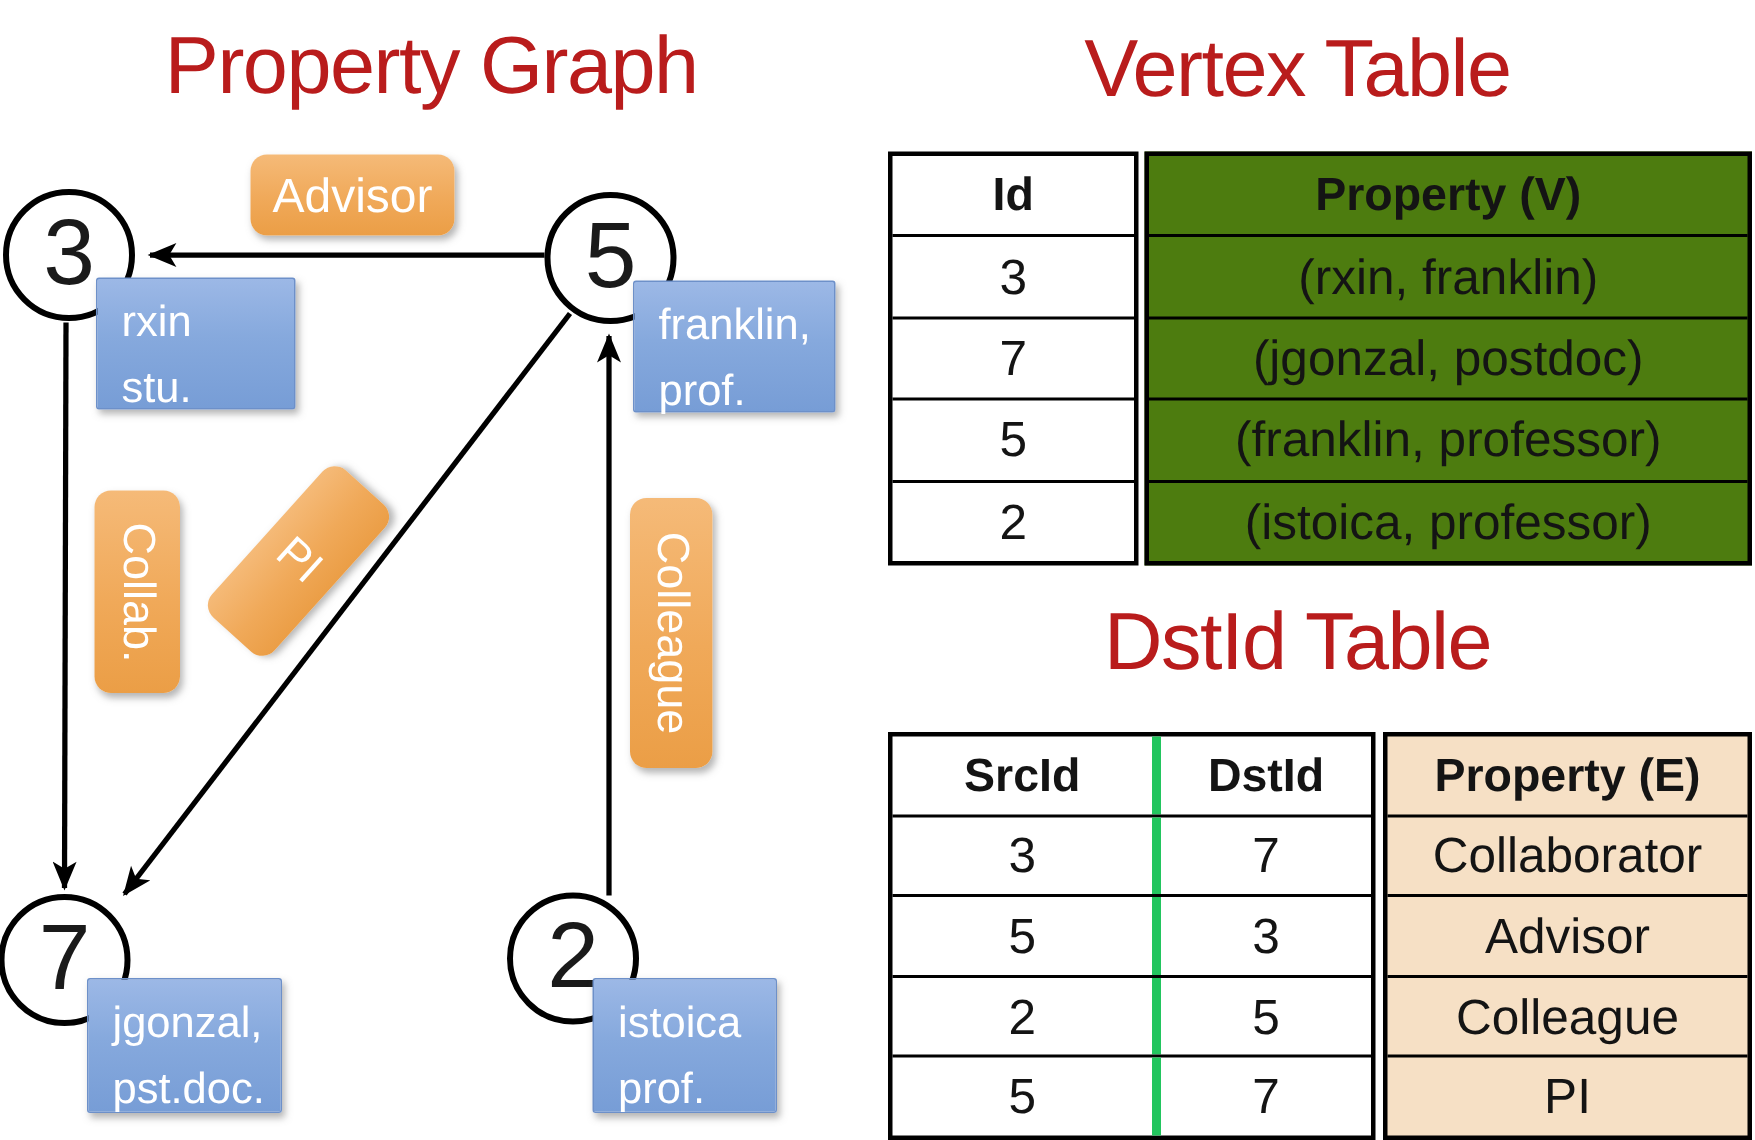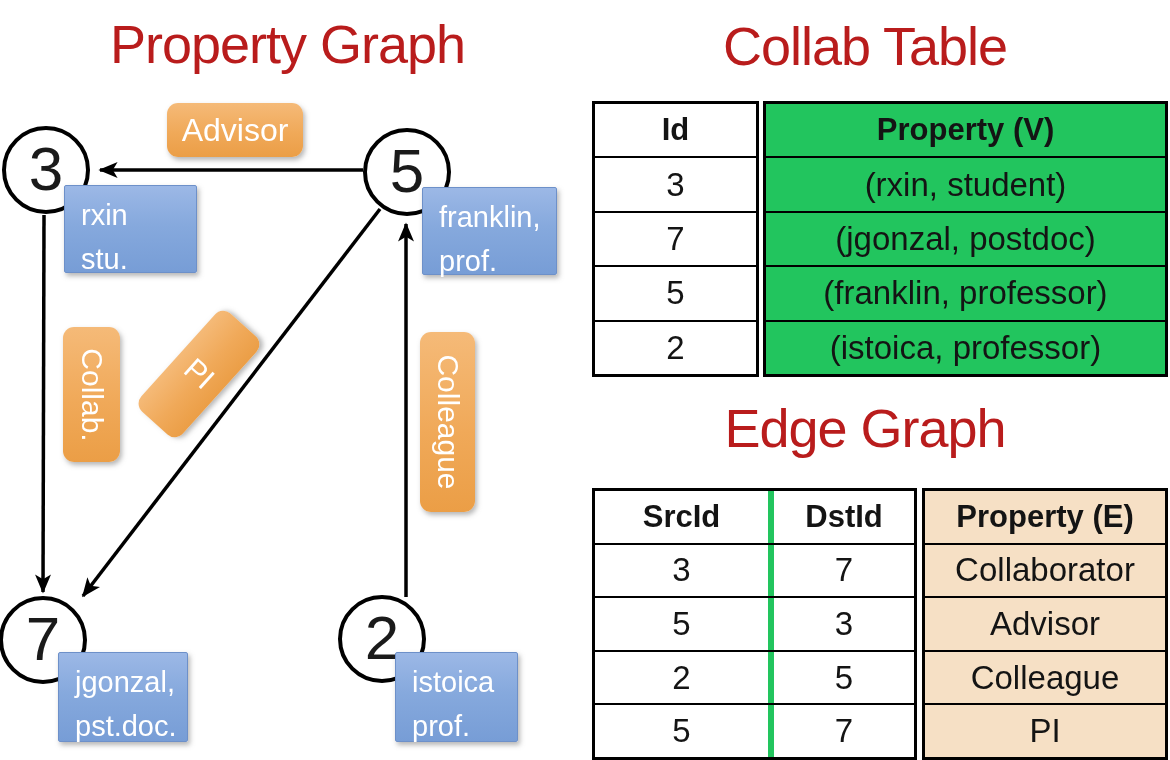--- a/index.html
+++ b/index.html
@@ -41,21 +41,21 @@
   .ebox.pi .vert{transform:rotate(90deg);}
   
   .tbl{
     position:absolute;box-sizing:border-box;border:3px solid #000;background:#fff;
     display:flex;flex-direction:column;z-index:1;
   }
   .trow{flex:1;display:flex;align-items:center;justify-content:center;
     font-size:33px;font-weight:300;color:#141414;}
   .trow + .trow{border-top:2px solid #000;}
   .trow.hdr{font-weight:700;font-size:31px;letter-spacing:0;}
-  .tbl.blue{background:#22c55e;justify-content:center;}
+  .tbl.blue{background:#4d7c0f;justify-content:center;}
   .tbl.tan{background:#f6e0c5;}
   .cell{height:100%;display:flex;align-items:center;justify-content:center;box-sizing:border-box;}
   .c1{width:173px;}
   .c2{flex:1;border-left:6px solid #22c55e;}
 </style>
 </head>
 <body>
 
 <div class="canvas">
 
@@ -109,39 +109,39 @@
   <div class="ebox" style="left:63px;top:327px;width:57px;height:135px;">
     <span class="vert">Collab.</span>
   </div>
   <div class="ebox pi" style="left:133px;top:346px;width:132px;height:56px;">
     <span class="vert">PI</span>
   </div>
   <div class="ebox" style="left:420px;top:332px;width:55px;height:180px;">
     <span class="vert">Colleague</span>
   </div>
 
-  <h1 class="title" style="left:580px;top:18px;width:570px;">Collab Table</h1>
+  <h1 class="title" style="left:580px;top:18px;width:570px;">Vertex Table</h1>
 
   <div class="tbl" style="left:592px;top:101px;width:167px;height:276px;">
     <div class="trow hdr">Id</div>
     <div class="trow">3</div>
     <div class="trow">7</div>
     <div class="trow">5</div>
     <div class="trow">2</div>
   </div>
 
   <div class="tbl blue" style="left:763px;top:101px;width:405px;height:276px;">
     <div class="trow hdr">Property (V)</div>
-    <div class="trow">(rxin, student)</div>
+    <div class="trow">(rxin, franklin)</div>
     <div class="trow">(jgonzal, postdoc)</div>
     <div class="trow">(franklin, professor)</div>
     <div class="trow">(istoica, professor)</div>
   </div>
 
-  <h1 class="title" style="left:580px;top:400px;width:570px;">Edge Graph</h1>
+  <h1 class="title" style="left:580px;top:400px;width:570px;">DstId Table</h1>
 
   <div class="tbl" style="left:592px;top:488px;width:325px;height:272px;">
     <div class="trow hdr">
       <div class="cell c1">SrcId</div>
       <div class="cell c2">DstId</div>
     </div>
     <div class="trow">
       <div class="cell c1">3</div>
       <div class="cell c2">7</div>
     </div>

